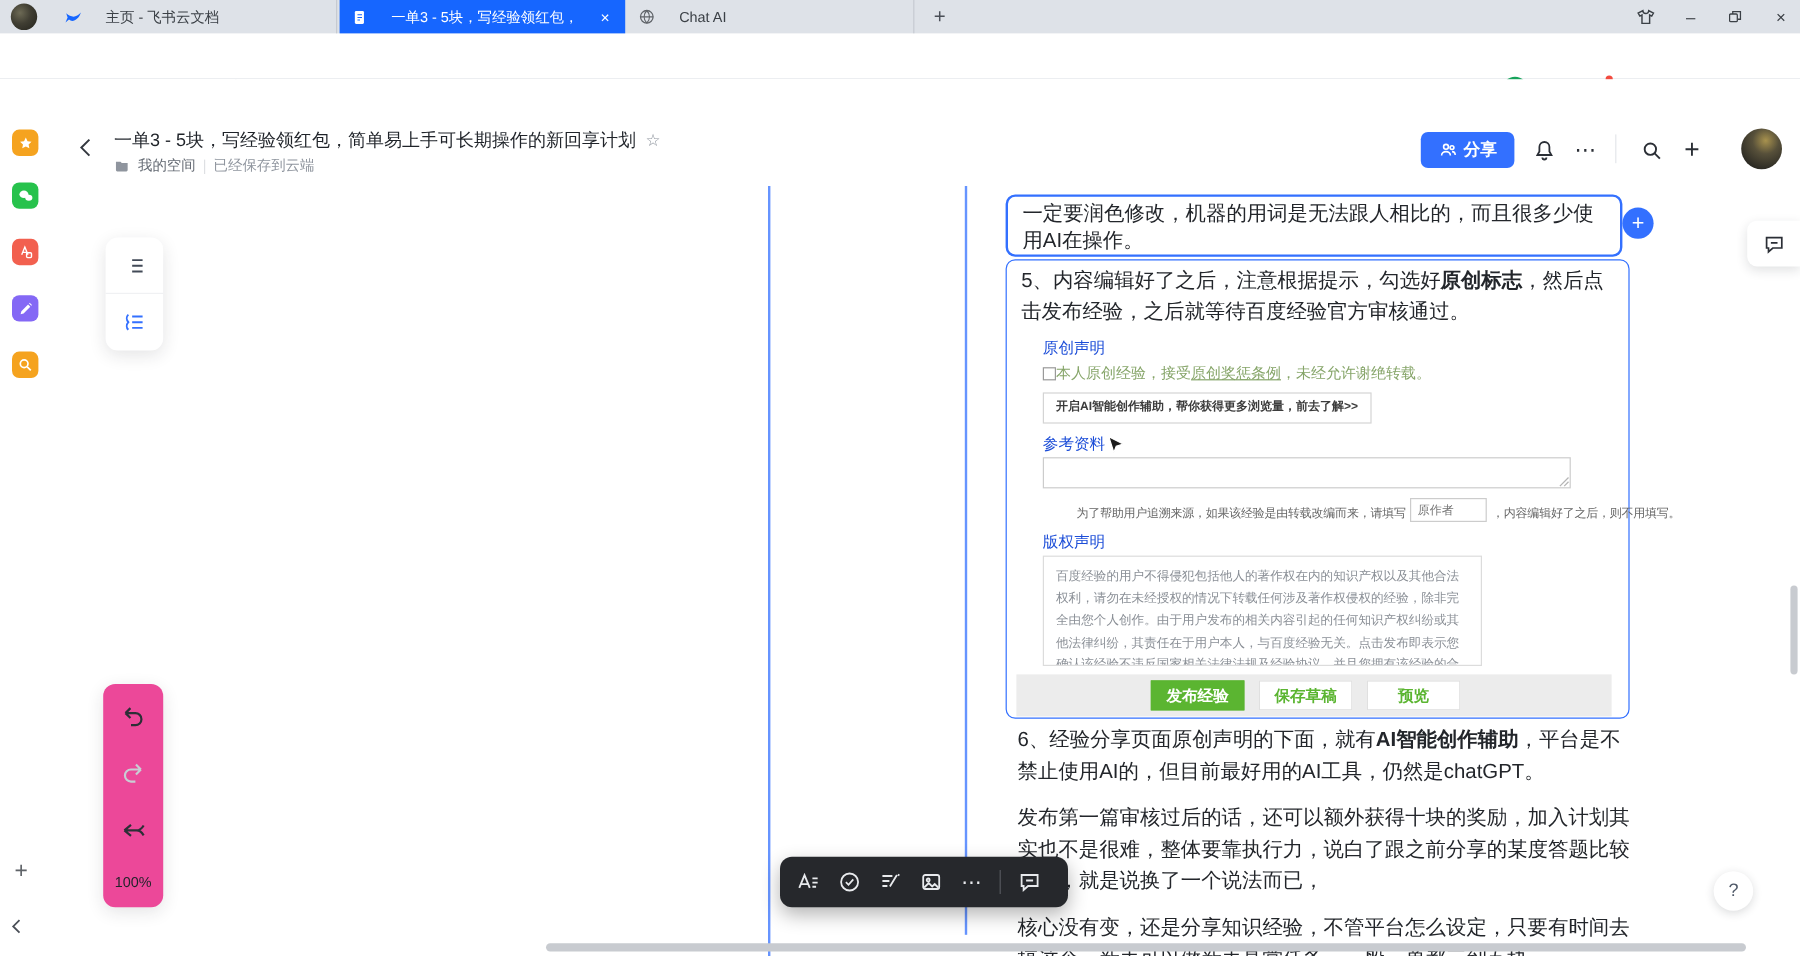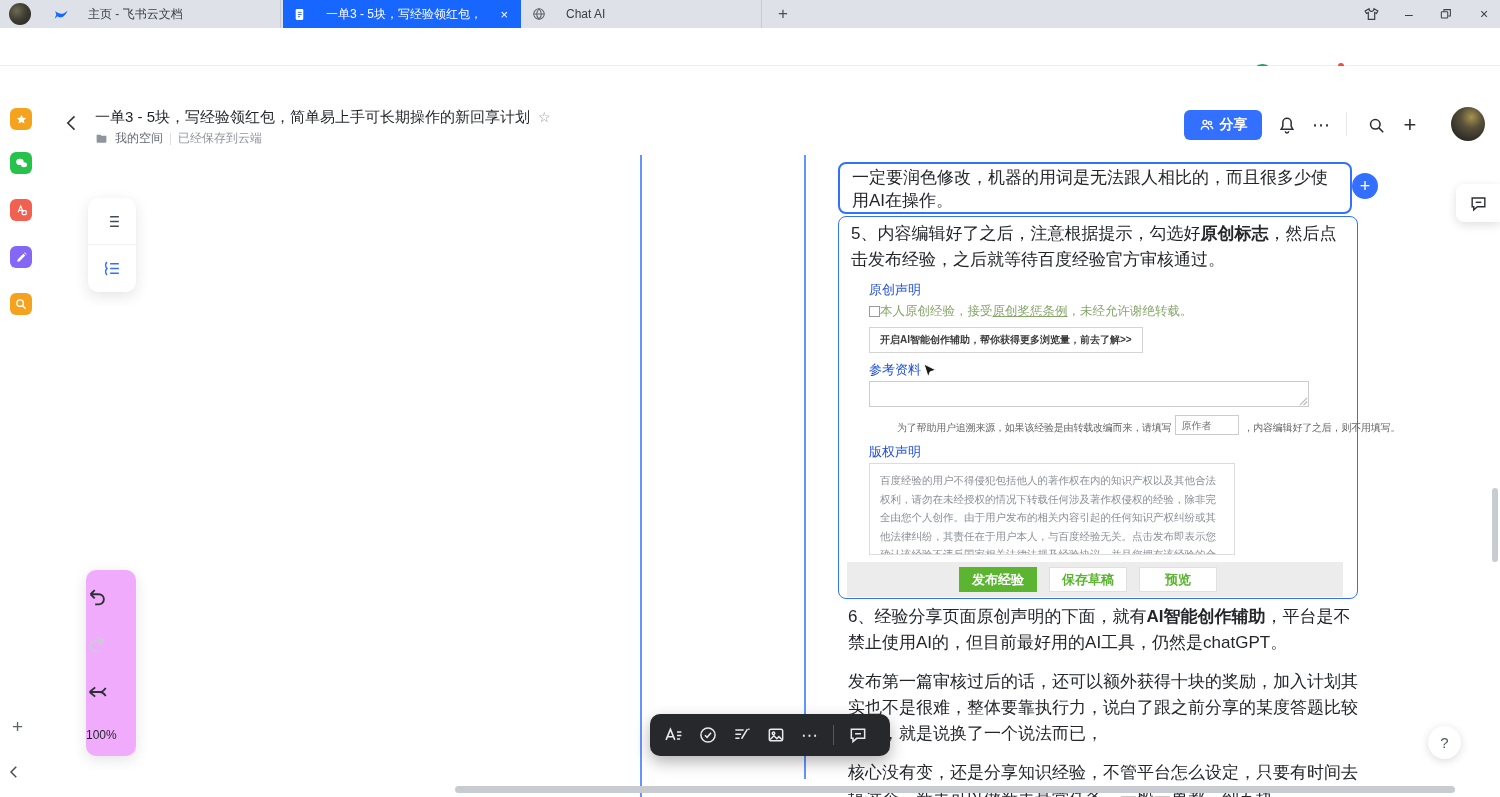--- a/index.html
+++ b/index.html
@@ -63,23 +63,23 @@
              display:flex; align-items:center; justify-content:center; }
   #railPlus { position:absolute; left:12px; top:650px; font-size:19px; color:#5f6368; cursor:pointer; }
   #railCollapse { position:absolute; left:8px; top:696px; width:20px; height:22px; color:#4a4f57; cursor:pointer; }
 
   
   #outlineCard { position:absolute; left:88px; top:132px; width:48px; height:94px; background:#fff;
                  border-radius:10px; box-shadow:0 4px 14px rgba(31,35,41,.12); }
   .oc-cell { width:48px; height:47px; display:flex; align-items:center; justify-content:center; cursor:pointer; }
 
   
-  #undoCard { position:absolute; left:86px; top:504px; width:50px; height:186px; background:#f0abfc;
+  #undoCard { position:absolute; left:86px; top:504px; width:50px; height:186px; background:#ec4899;
               border-radius:10px; box-shadow:0 4px 14px rgba(31,35,41,.12); display:flex; flex-direction:column;
-              align-items:flex-start; justify-content:space-between; padding:16px 0 14px; }
+              align-items:center; justify-content:space-between; padding:16px 0 14px; }
   .uc-ic { width:22px; height:22px; color:#2b2f36; cursor:pointer; }
   .uc-ic.dis { color:#c9cdd4; }
   #zoomLevel { font-size:12px; color:#1f2329; cursor:pointer; }
 
   
   .vguide { position:absolute; width:2px; background:var(--accent-blue); opacity:.75; }
   #guide1 { left:640px; top:89px; height:642px; }
   #guide2 { left:804px; top:89px; height:624px; }
 
   

